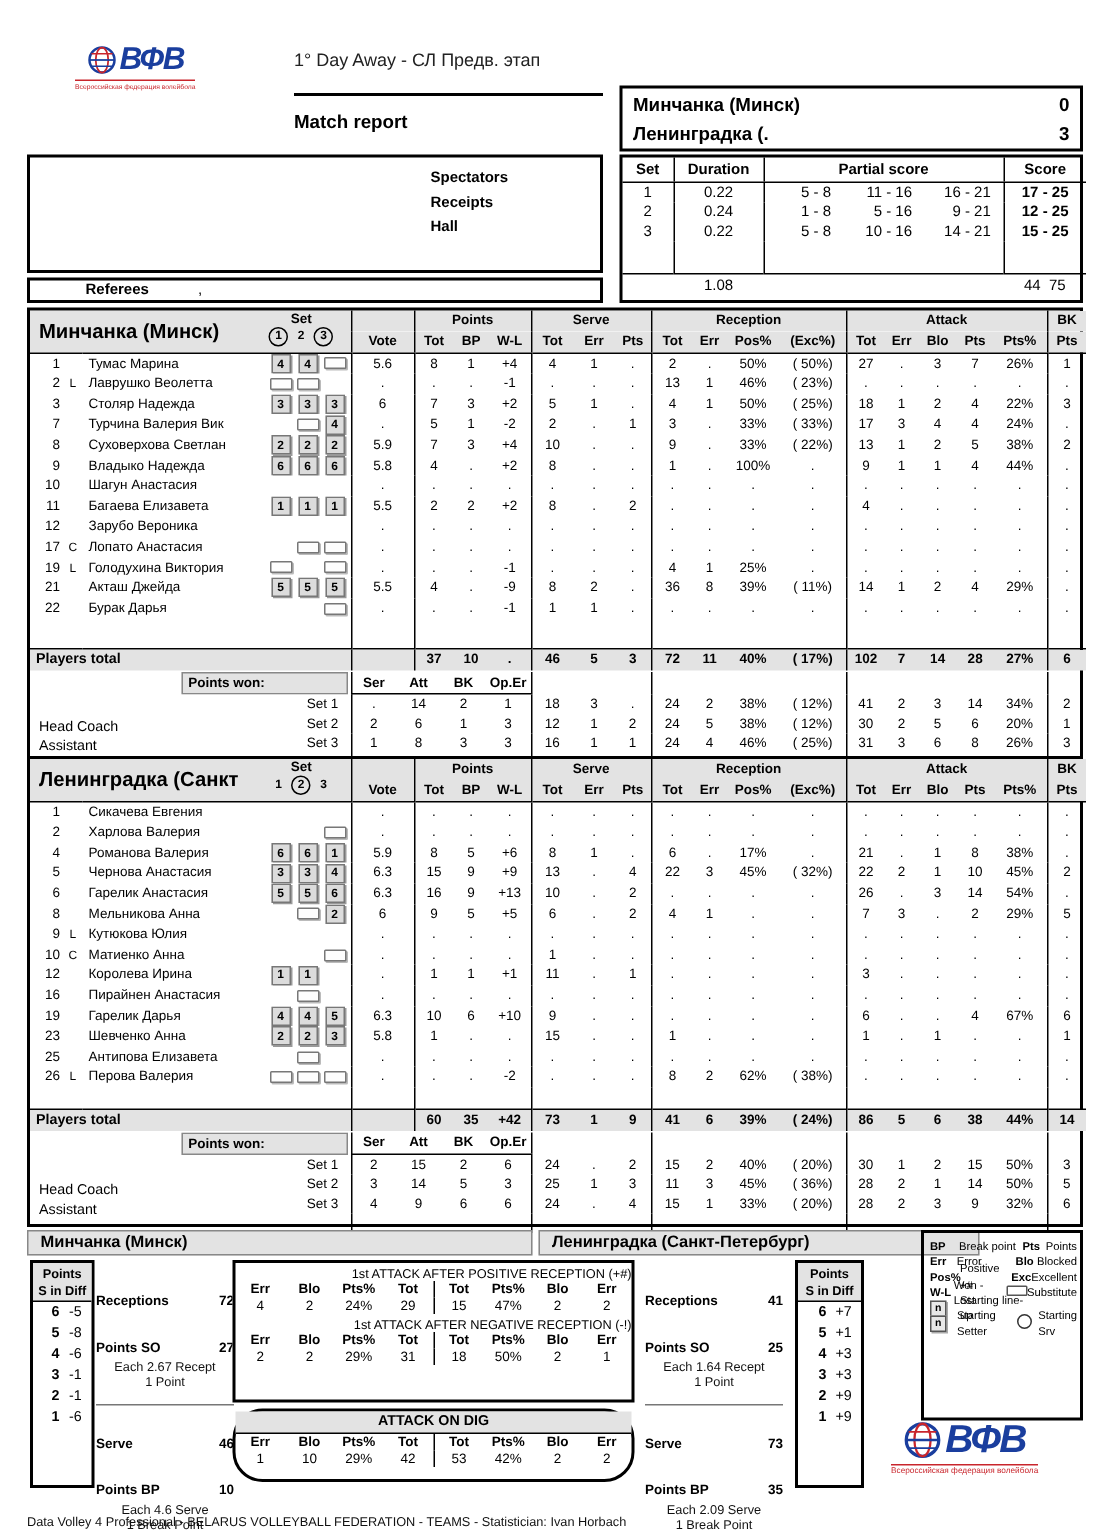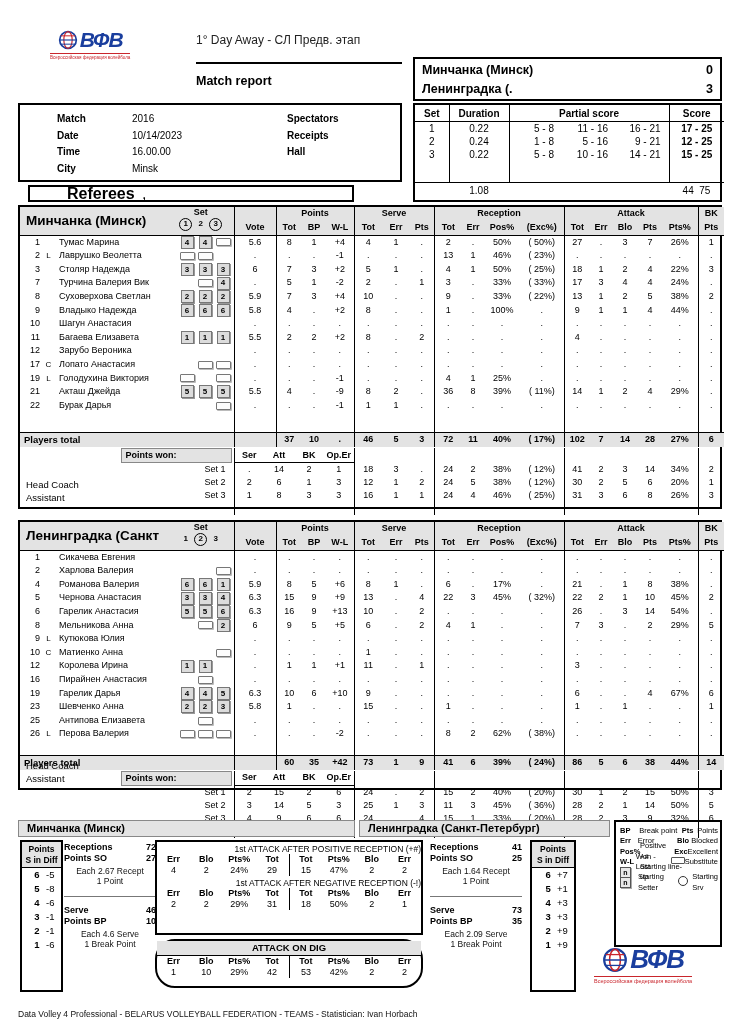--- a/index.html
+++ b/index.html
@@ -21,36 +21,36 @@
 
   .scorebox{position:absolute;left:413px;top:57px;width:309px;height:44px;border:2px solid #000;
             box-sizing:border-box;display:flex;flex-direction:column;justify-content:space-around;padding:1px 7px;}
   .scorerow{display:flex;justify-content:space-between;font-weight:bold;font-size:12.5px;line-height:14px;}
 
   .infobox{position:absolute;left:18px;top:103px;width:384px;height:79px;border:2px solid #000;box-sizing:border-box;font-size:10px;}
   .icol{position:absolute;top:6px;}
   .icol1{left:37px;} .icol2{left:267px;}
   .inforow{display:flex;line-height:16.5px;}
   .il{width:75px;font-weight:bold;} .iv{min-width:80px;}
-  .refbox{position:absolute;left:28px;top:185px;width:326px;height:17px;border:2px solid #000;box-sizing:border-box;font-size:16px;line-height:13px;}
+  .refbox{position:absolute;left:18px;top:185px;width:384px;height:17px;border:2px solid #000;box-sizing:border-box;font-size:10px;line-height:13px;}
   .refbox .il{position:absolute;left:37px;}
   .refbox .iv{position:absolute;left:112px;}
 
   .setsbox{position:absolute;left:413px;top:103px;width:309px;height:99px;border:2px solid #000;box-sizing:border-box;}
   table.sets{width:100%;border-collapse:collapse;table-layout:fixed;font-size:10px;}
   .sets td{padding:0;text-align:center;height:13px;line-height:13px;overflow:hidden;}
   .sets .hd td{font-weight:bold;border-bottom:1.5px solid #000;height:16px;}
   .sets .vl{border-left:1px solid #000;}
   .sets .pr{text-align:right;padding-right:8px;}
   .sets .sc{font-weight:bold;}
   .sets .stot td{border-top:1.5px solid #000;height:15px;white-space:pre;}
 
   
   .team{position:absolute;left:18px;width:704px;border:2px solid #000;box-sizing:border-box;background:#fff;}
-  #team1{top:205px;height:304px;} #team2{top:520px;height:270px;}
+  #team1{top:205px;height:304px;} #team2{top:504px;height:314px;}
   table.stat{border-collapse:collapse;table-layout:fixed;width:700px;font-size:9px;}
   .stat td{padding:0;text-align:center;height:13.6px;line-height:13.6px;overflow:hidden;white-space:nowrap;}
   .h1 td,.h2 td{background:#e3e3e3;font-weight:bold;}
   .h1 td{height:14px;}
   .h2 td{border-bottom:1px solid #000;height:12px;}
   .hbot{border-bottom:1px solid #000;}
   .tname{font-size:13.5px;text-align:left !important;padding-left:6px !important;}
   .setcol{vertical-align:top;}
   .setw{font-size:9px;font-weight:bold;line-height:9px;margin-top:1px;}
   .setn{display:flex;justify-content:center;gap:3px;margin-top:1px;}
@@ -73,30 +73,30 @@
   .pwbox{display:inline-block;border:1px solid #888;background:#e3e3e3;font-weight:bold;
          text-align:left;width:105px;padding-left:4px;margin-right:2px;font-size:9px;}
   .pwh{font-weight:bold;border-bottom:1px solid #000;}
   .pwset{text-align:right !important;padding-right:8px !important;}
   .coach{position:absolute;left:6px;bottom:3px;font-size:9.5px;font-weight:normal;line-height:13px;}
 
   
   .bottom{position:absolute;left:18px;top:820px;width:704px;height:188px;}
   .bth{position:absolute;top:0;height:17px;background:#e3e3e3;border:1px solid #888;font-weight:bold;
        font-size:11px;line-height:15px;padding-left:8px;box-sizing:border-box;}
-  .bth1{left:0;width:337px;} .bth2{left:341px;width:251px;}
+  .bth1{left:0;width:337px;} .bth2{left:341px;width:294px;}
   .diff{position:absolute;top:20px;height:152px;border:2px solid #000;box-sizing:border-box;text-align:center;background:#fff;}
   .diff-l{left:2px;width:43px;} .diff-r{left:512px;width:46px;}
   .dh{background:#e3e3e3;font-weight:bold;border-bottom:1px solid #000;font-size:8.5px;line-height:10.5px;padding:2px 0;}
   .dr{display:flex;font-size:9.5px;line-height:14px;}
   .dr .p{width:45%;font-weight:bold;text-align:right;}
   .dr .v{width:55%;text-align:center;}
   .summ{position:absolute;top:22px;width:92px;font-size:9px;}
   .summ-l{left:46px;} .summ-r{left:412px;}
-  .srow{display:flex;line-height:11px;font-weight:bold;}
+  .srow{display:flex;line-height:11px;font-weight:bold;margin-top:20px;}
   .srow .sl{flex:1;} .srow .sv{text-align:right;}
   .snote{text-align:center;font-size:8.5px;line-height:10px;margin-top:2px;color:#111;}
   .sdiv{border-top:1.5px solid #777;margin:10px 0 8px 0;}
   .kbox{position:absolute;left:137px;border:2px solid #000;box-sizing:border-box;width:268px;background:#fff;}
   .kill{top:20px;height:95px;} .dig{top:119px;height:49px;border-radius:20px;}
   .ktitle{background:#e3e3e3;border-bottom:1px solid #000;font-weight:bold;text-align:center;font-size:9.5px;line-height:14px;}
   .ksub{text-align:right;font-size:8.5px;margin-top:2px;line-height:10px;}
   .krow{display:flex;font-size:9px;text-align:center;line-height:11px;}
   .krow span{flex:1;}
   .krow .hd2{font-weight:bold;}
@@ -138,38 +138,20 @@
       <div class="scorerow">
         <span>Минчанка (Минск)</span>
         <span>0</span>
       </div>
       <div class="scorerow">
         <span>Ленинградка (.</span>
         <span>3</span>
       </div>
     </div>
   <div class="infobox" id="infoBox">
-      <div class="icol icol1">
-        <div class="inforow">
-          <span class="il" style="width:75px">Match</span>
-          <span class="iv">2016</span>
-        </div>
-        <div class="inforow">
-          <span class="il" style="width:75px">Date</span>
-          <span class="iv">10/14/2023</span>
-        </div>
-        <div class="inforow">
-          <span class="il" style="width:75px">Time</span>
-          <span class="iv">16.00.00</span>
-        </div>
-        <div class="inforow">
-          <span class="il" style="width:75px">City</span>
-          <span class="iv">Minsk</span>
-        </div>
-      </div>
       <div class="icol icol2">
         <div class="inforow">
           <span class="il">Spectators</span>
           <span class="iv"></span>
         </div>
         <div class="inforow">
           <span class="il">Receipts</span>
           <span class="iv"></span>
         </div>
         <div class="inforow">

